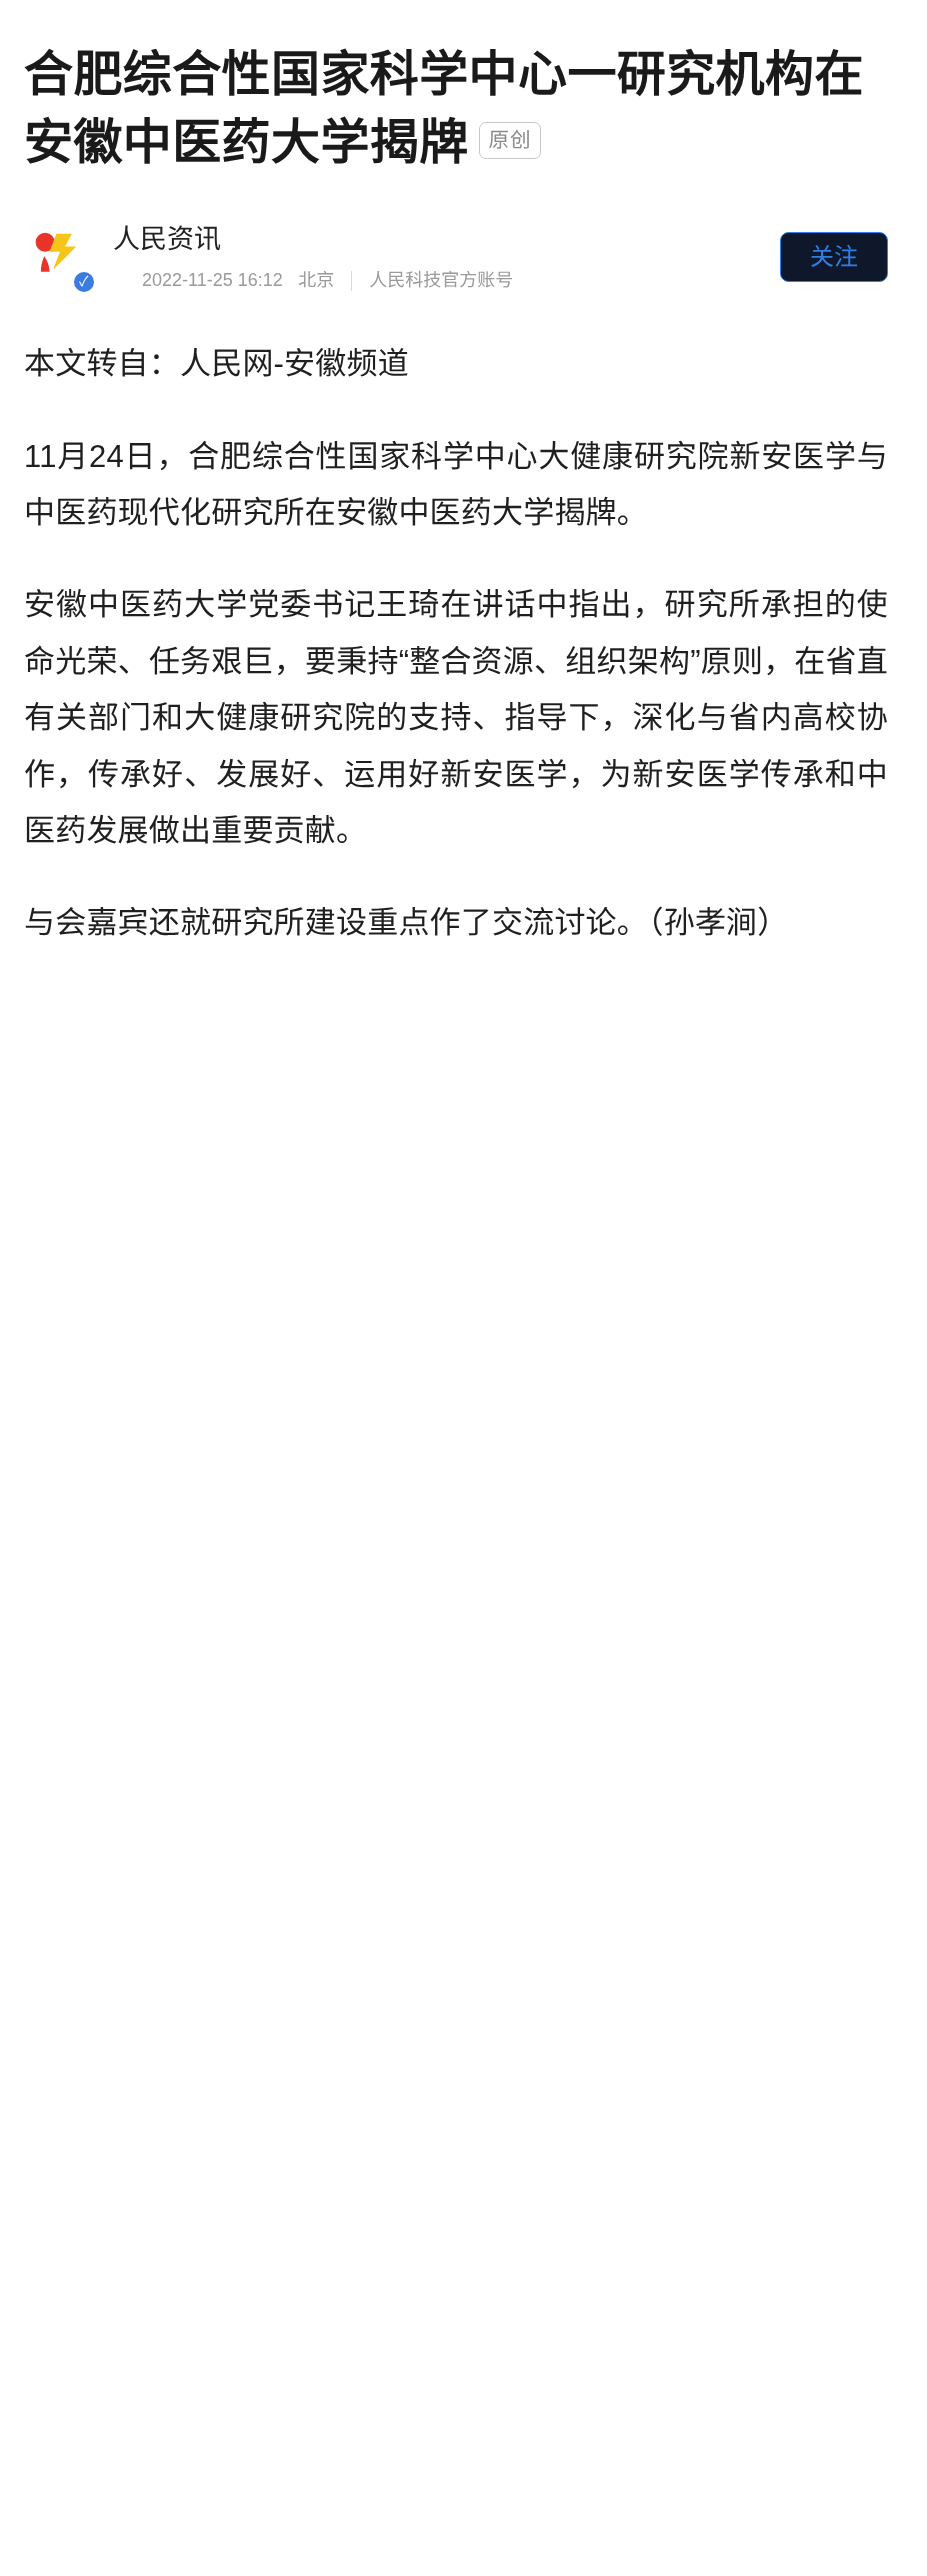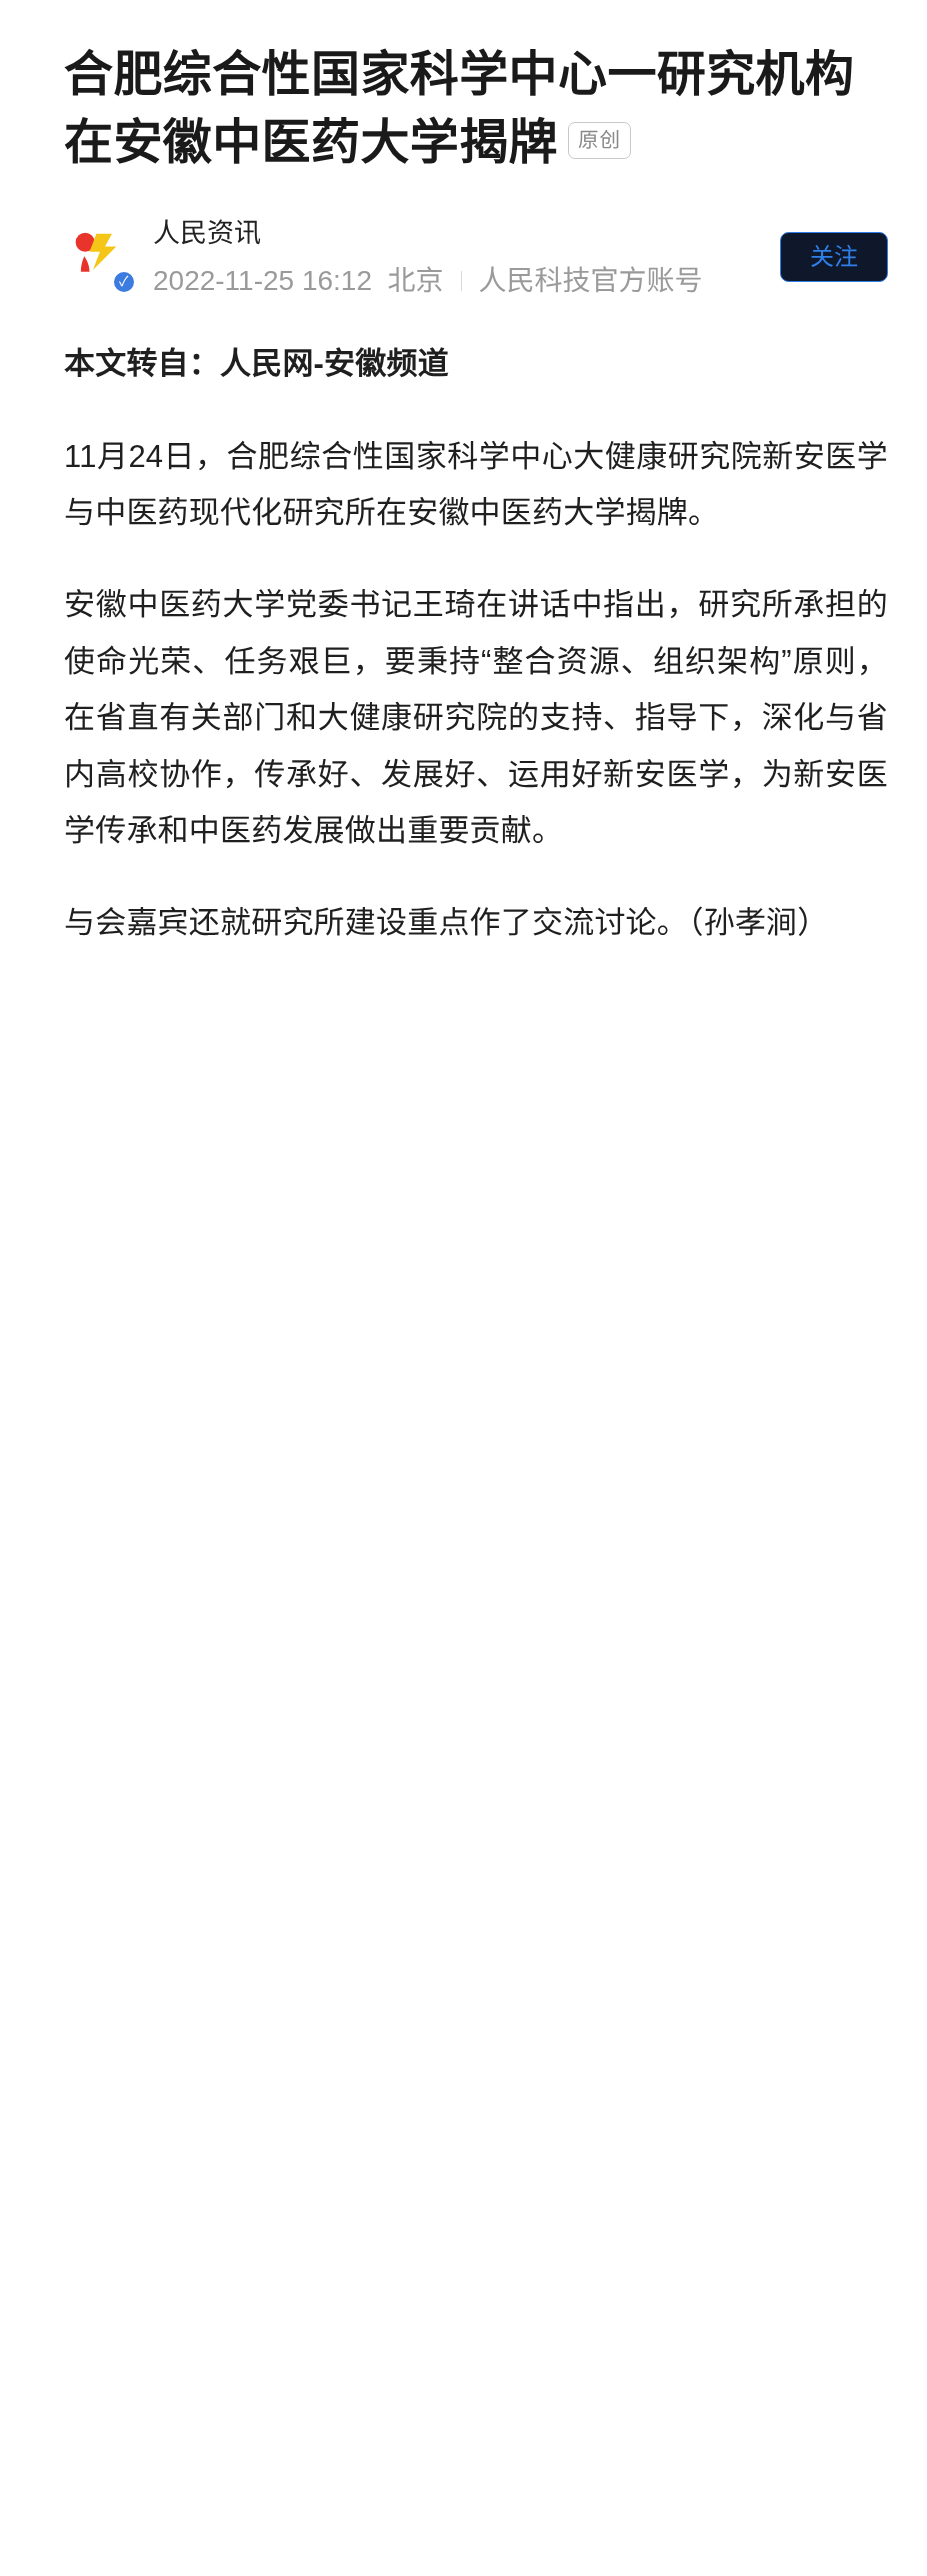--- a/index.html
+++ b/index.html
@@ -10,21 +10,21 @@
   }
   body {
     width: 928px;
     min-height: 2576px;
     font-family: "Liberation Sans", "DejaVu Sans", sans-serif;
     color: #1a1a1a;
     -webkit-font-smoothing: antialiased;
   }
   .page {
     width: 928px;
-    padding: 41px 40px 52px 64px;
+    padding: 41px 40px 52px 24px;
   }
 
   
   .title-block {
     margin: 0 0 40px 0;
   }
   .article-title {
     font-size: 49px;
     line-height: 1.38;
     font-weight: bold;
@@ -98,23 +98,24 @@
   .author-name {
     font-size: 27px;
     color: #222222;
     font-weight: 500;
     line-height: 1.2;
     margin-bottom: 15px;
   }
   .meta-line {
     display: flex;
     align-items: center;
-    font-size: 28px;
+    font-size: 18px;
     color: #9a9a9a;
     line-height: 1.2;
+    margin-left: 29px;
   }
   .meta-line .sep {
     display: inline-block;
     width: 0.9px;
     height: 20.6px;
     background: #d9d9d9;
     margin: 0 17px;
   }
   .meta-time { margin-right: 15.5px; }
   .follow-btn {
@@ -134,21 +135,21 @@
   .article-body p {
     font-size: 31px;
     line-height: 1.82;
     color: #1f1f1f;
     margin: 0 0 36px 0;
     text-align: justify;
     letter-spacing: 0.2px;
   }
   .article-body p:last-child { margin-bottom: 0; }
   .source-line {
-    font-weight: bold;
+    font-weight: normal;
   }
 </style>
 </head>
 <body>
 
 <div class="page">
 
   <div class="title-block">
     <h1 class="article-title"><span class="title-text">合肥综合性国家科学中心一研究机构在安徽中医药大学揭牌</span><span class="original-badge">原创</span></h1>
   </div>

